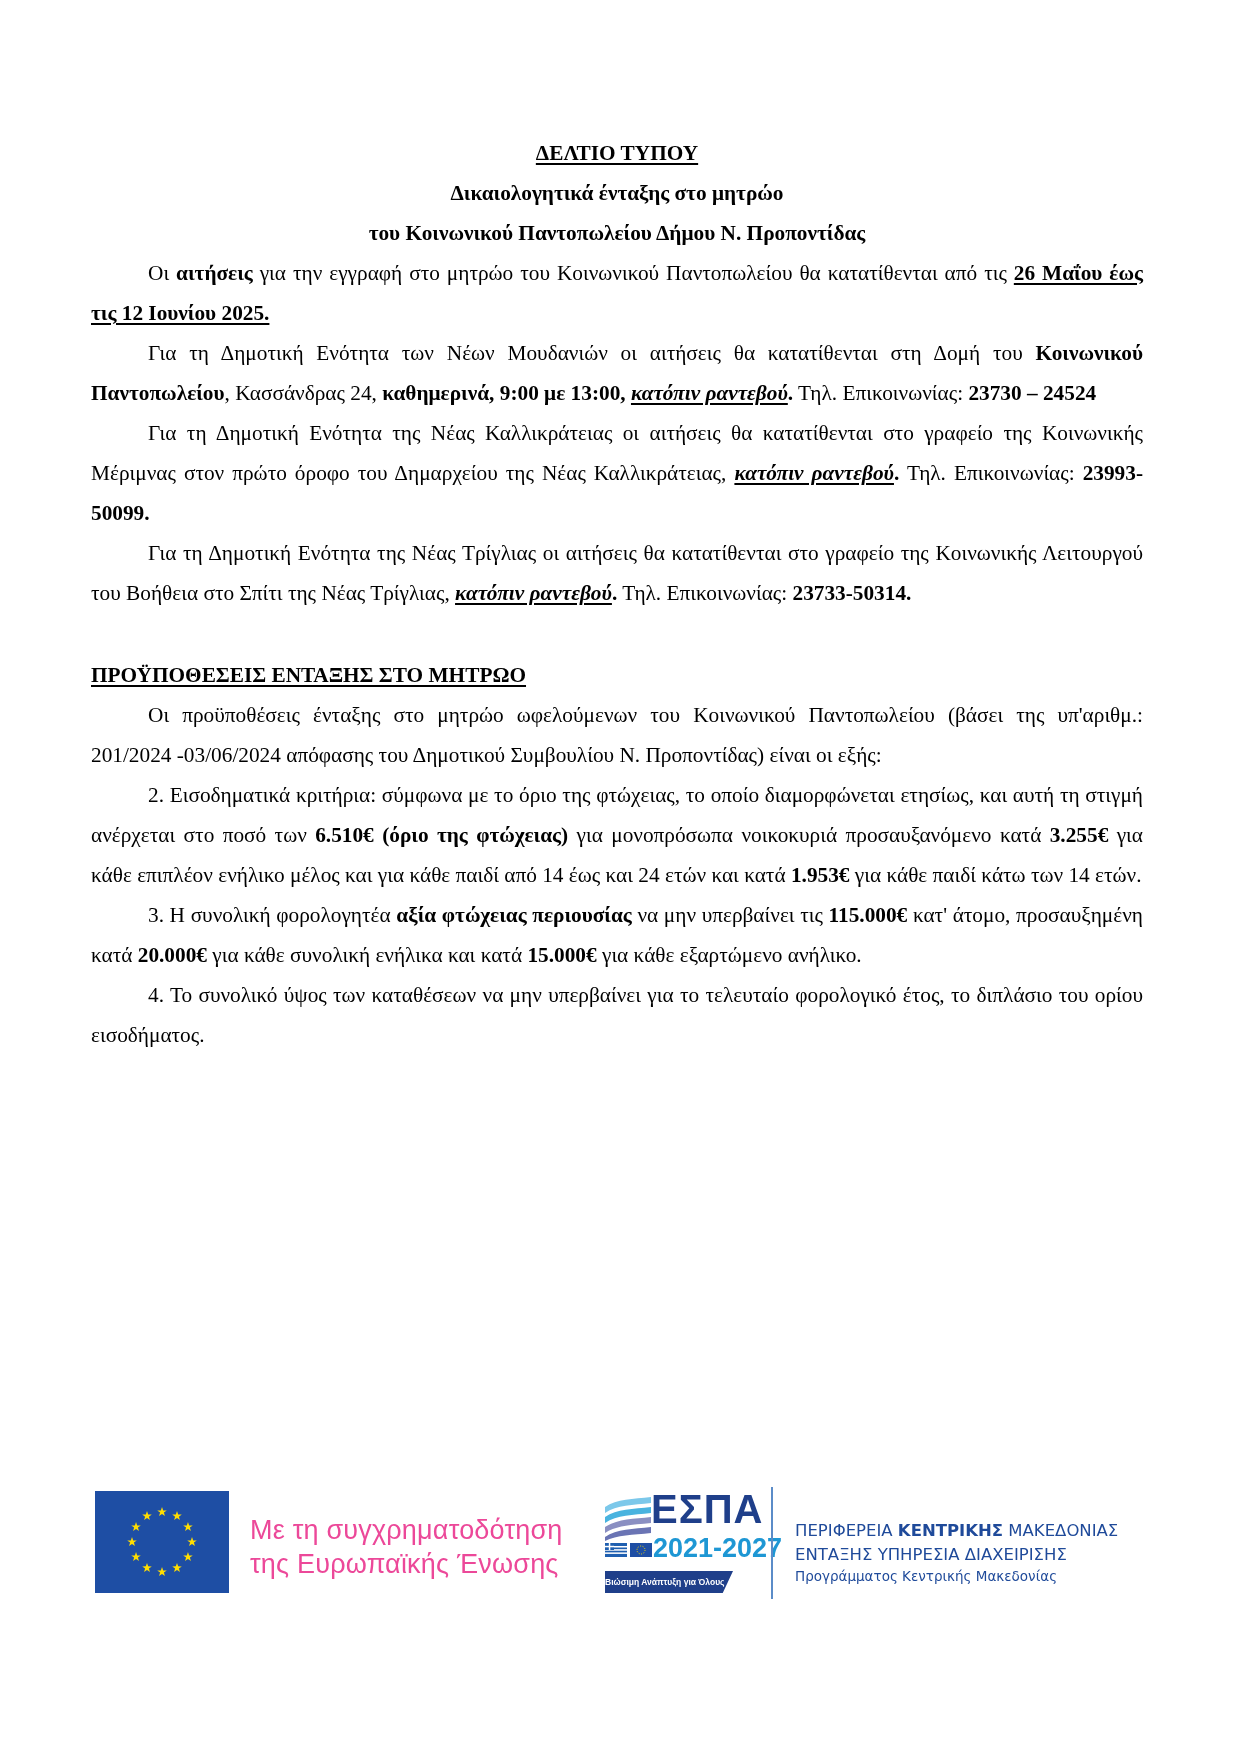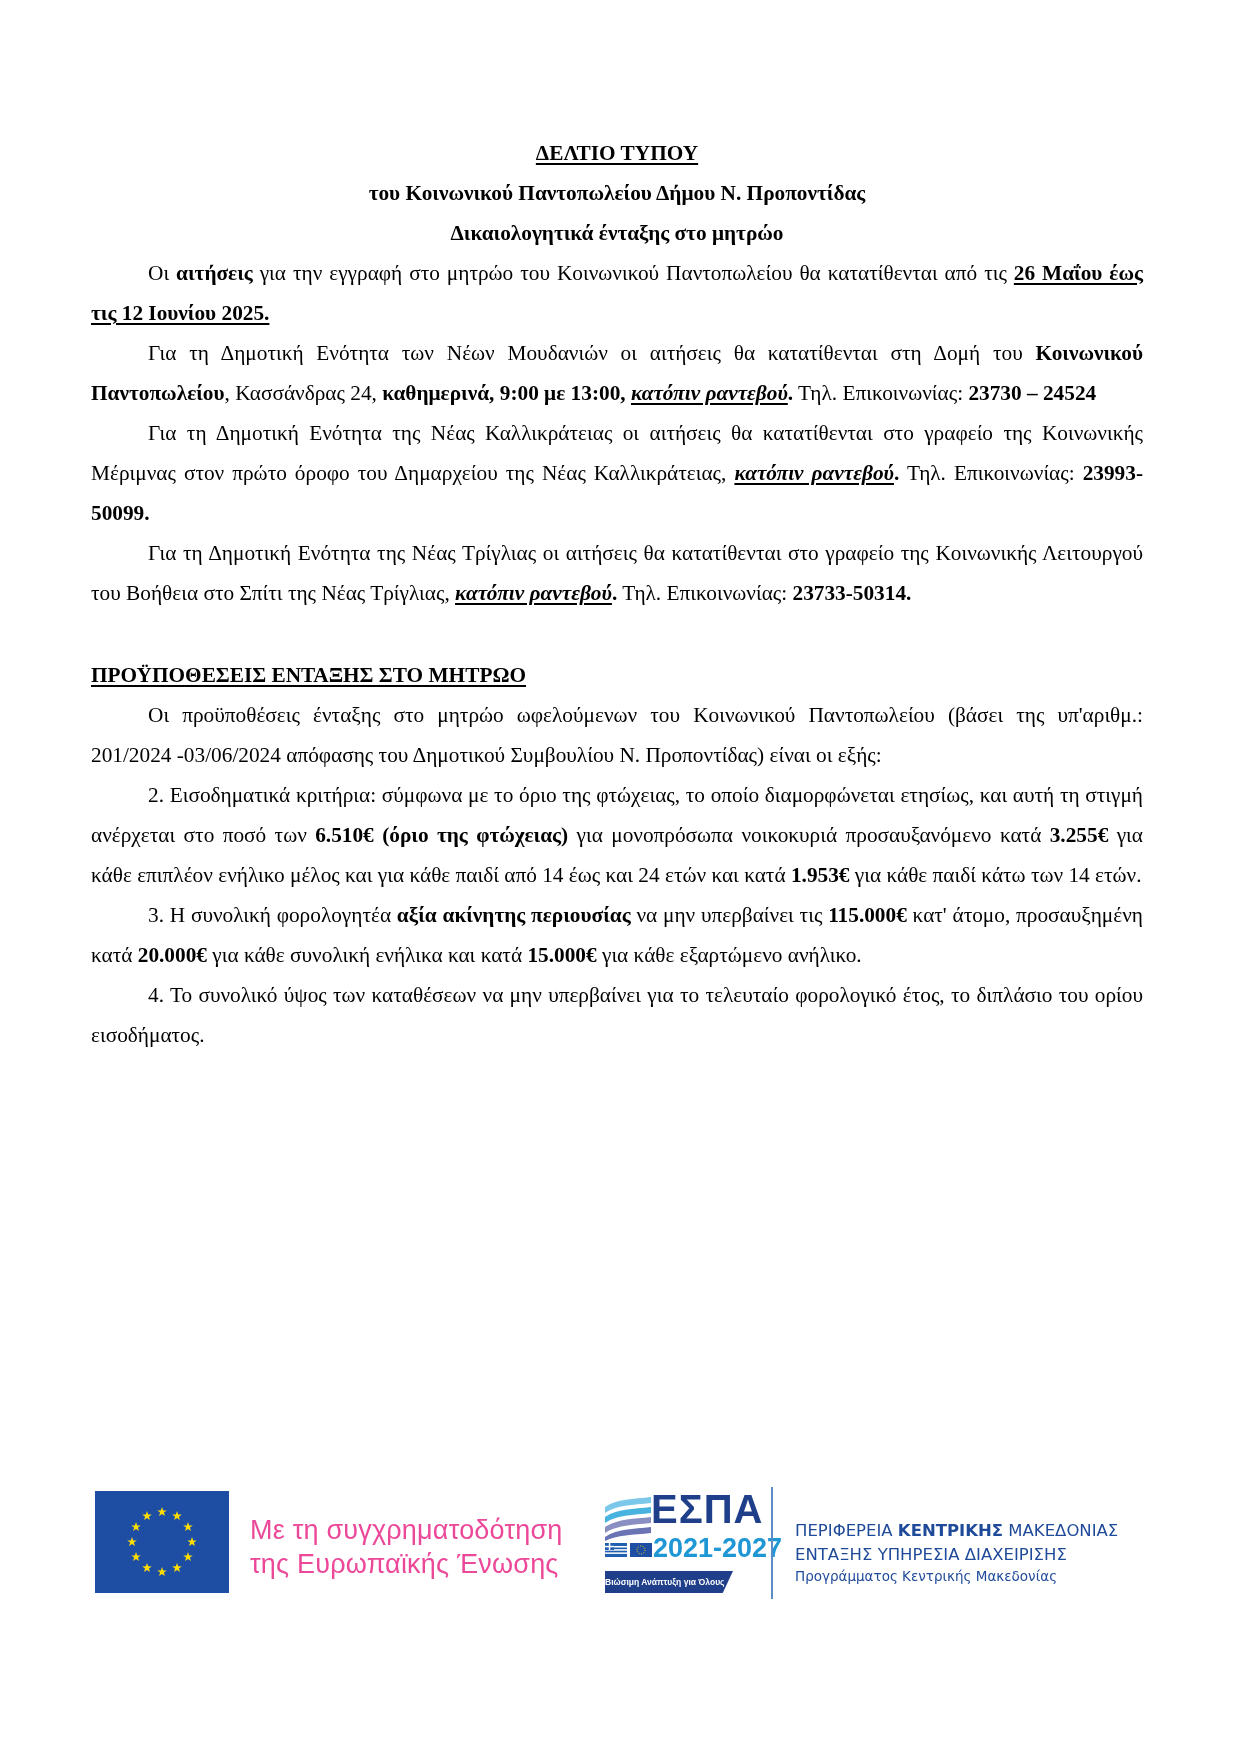--- a/index.html
+++ b/index.html
@@ -44,41 +44,41 @@
   </style>
 </head>
 <body>
 
 <div class="page">
   <div class="content">
 
     <p class="center title">
       <span class="b u">ΔΕΛΤΙΟ ΤΥΠΟΥ</span>
     </p>
+    <p class="center b">Δικαιολογητικά ένταξης στο μητρώο</p>
     <p class="center b">του Κοινωνικού Παντοπωλείου Δήμου Ν. Προποντίδας</p>
-    <p class="center b">Δικαιολογητικά ένταξης στο μητρώο</p>
 
     <p class="just indent"><span>Οι </span><span class="b">αιτήσεις</span><span> για την εγγραφή στο μητρώο του Κοινωνικού Παντοπωλείου θα κατατίθενται από τις  </span><span class="b u">26 Μαΐου έως τις 12 Ιουνίου 2025.</span></p>
 
     <p class="just indent"><span>Για τη Δημοτική Ενότητα των Νέων Μουδανιών οι αιτήσεις θα κατατίθενται στη Δομή του </span><span class="b">Κοινωνικού Παντοπωλείου</span><span>, Κασσάνδρας 24, </span><span class="b">καθημερινά, 9:00 με 13:00,</span><span> </span><span class="bi u">κατόπιν ραντεβού</span><span class="b">.</span><span> Τηλ. Επικοινωνίας: </span><span class="b">23730 – 24524</span></p>
 
     <p class="just indent"><span>Για τη Δημοτική Ενότητα της Νέας Καλλικράτειας οι αιτήσεις θα κατατίθενται στο γραφείο της Κοινωνικής Μέριμνας στον πρώτο όροφο του Δημαρχείου της Νέας Καλλικράτειας, </span><span class="bi u">κατόπιν ραντεβού</span><span class="b">.</span><span> Τηλ. Επικοινωνίας: </span><span class="b">23993-50099.</span></p>
 
     <p class="just indent" style="text-align-last:left"><span>Για τη Δημοτική Ενότητα της Νέας Τρίγλιας οι αιτήσεις θα κατατίθενται στο γραφείο της Κοινωνικής Λειτουργού του Βοήθεια στο Σπίτι της Νέας Τρίγλιας, </span><span class="bi u">κατόπιν ραντεβού</span><span class="b">.</span><span> Τηλ. Επικοινωνίας: </span><span class="b">23733-50314.</span></p>
 
     <p class="section-head">
       <span class="b u">ΠΡΟΫΠΟΘΕΣΕΙΣ ΕΝΤΑΞΗΣ ΣΤΟ ΜΗΤΡΩΟ</span>
     </p>
 
     <p class="just indent">Οι προϋποθέσεις ένταξης στο μητρώο ωφελούμενων του Κοινωνικού Παντοπωλείου (βάσει της υπ'αριθμ.: 201/2024 -03/06/2024 απόφασης του Δημοτικού Συμβουλίου Ν. Προποντίδας) είναι οι εξής:</p>
 
 
     <p class="just indent"><span>2. Εισοδηματικά κριτήρια: σύμφωνα με το όριο της φτώχειας, το οποίο διαμορφώνεται ετησίως, και αυτή τη στιγμή ανέρχεται στο ποσό των </span><span class="b">6.510€ (όριο της φτώχειας)</span><span>  για μονοπρόσωπα νοικοκυριά προσαυξανόμενο κατά </span><span class="b">3.255€</span><span> για κάθε επιπλέον ενήλικο μέλος και για κάθε παιδί από 14 έως και 24 ετών και κατά </span><span class="b">1.953€</span><span> για κάθε παιδί κάτω των 14 ετών.</span></p>
 
-    <p class="just indent"><span>3. Η συνολική φορολογητέα </span><span class="b">αξία ακίνητης περιουσίας</span><span> να μην υπερβαίνει τις </span><span class="b">115.000€</span><span> κατ' άτομο, προσαυξημένη κατά </span><span class="b">20.000€</span><span> για κάθε συνολική ενήλικα και κατά </span><span class="b">15.000€</span><span> για κάθε εξαρτώμενο ανήλικο.</span></p>
+    <p class="just indent"><span>3. Η συνολική φορολογητέα </span><span class="b">αξία φτώχειας περιουσίας</span><span> να μην υπερβαίνει τις </span><span class="b">115.000€</span><span> κατ' άτομο, προσαυξημένη κατά </span><span class="b">20.000€</span><span> για κάθε συνολική ενήλικα και κατά </span><span class="b">15.000€</span><span> για κάθε εξαρτώμενο ανήλικο.</span></p>
 
     <p class="just indent">4. Το συνολικό ύψος των καταθέσεων να μην υπερβαίνει για το τελευταίο φορολογικό έτος, το διπλάσιο του ορίου εισοδήματος.</p>
   </div>
 
   <div class="footer">
     <div class="eu-flag">
       <svg viewBox="0 0 134 102">
         <rect width="134" height="102" fill="#1e4ea4"></rect>
         <g id="stars" fill="#ffdd00">
             <path d="M67.00 16.00L68.18 19.38L71.76 19.45L68.90 21.62L69.94 25.05L67.00 23.00L64.06 25.05L65.10 21.62L62.24 19.45L65.82 19.38Z" fill="#ffdd00"></path>

